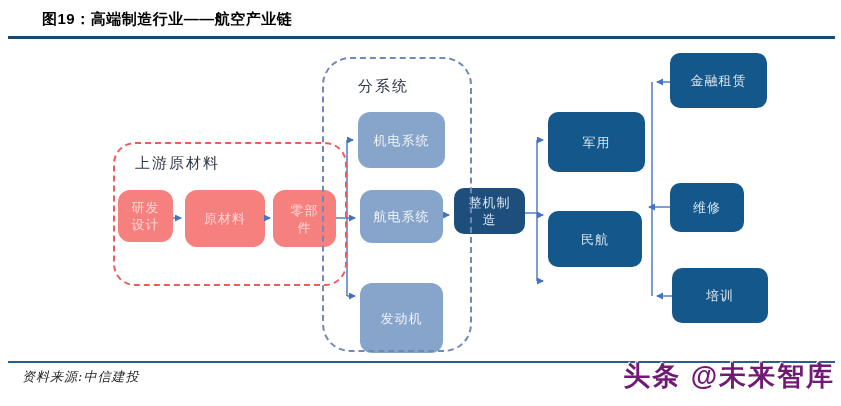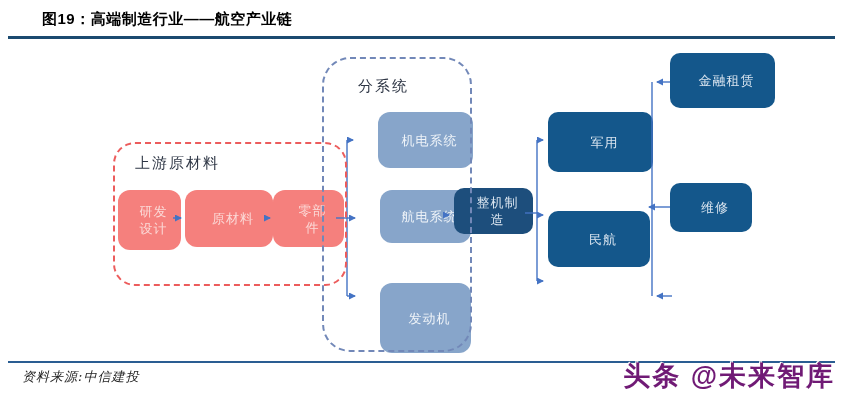--- a/index.html
+++ b/index.html
@@ -25,27 +25,27 @@
   .group-label{
     position:absolute;font-size:15px;color:#2e3razor645;color:#2e3645;
     font-family:"DejaVu Serif",serif;letter-spacing:2px;white-space:nowrap;
   }
   .group.red .group-label{left:20px;top:10px;}
   .group.blue .group-label{left:34px;top:18px;}
   
   .node{
     position:absolute;z-index:2;display:flex;flex-direction:column;align-items:center;
     justify-content:center;text-align:center;font-family:"DejaVu Serif",serif;
-    font-size:13px;line-height:17px;letter-spacing:1px;padding-left:8px;
+    font-size:13px;line-height:17px;letter-spacing:1px;
   }
   .node.pink{background:#f5807d;border-radius:12px;color:#fbd9d7;}
-  .node.steel{background:#87a5ca;border-radius:12px;color:#eef3f8;margin-left:20px;}
+  .node.steel{background:#87a5ca;border-radius:12px;color:#eef3f8;}
   .node.dark{background:#14578b;border-radius:10px;color:#d9e4ef;}
   .node.assembly{background:#1d4e7c;border-radius:10px;color:#d9e4ef;}
-  .n-rd{left:118px;top:190px;width:55px;height:60px;}
+  .n-rd{left:118px;top:190px;width:55px;height:52px;}
   .n-raw{left:185px;top:190px;width:80px;height:57px;}
   .n-parts{left:273px;top:190px;width:63px;height:57px;}
   .n-mech{left:358px;top:112px;width:87px;height:56px;}
   .n-avionics{left:360px;top:190px;width:83px;height:53px;}
   .n-engine{left:360px;top:283px;width:83px;height:70px;}
   .n-assembly{left:454px;top:188px;width:71px;height:46px;}
   .n-military{left:548px;top:112px;width:97px;height:60px;}
   .n-civil{left:548px;top:187px;width:94px;height:56px;margin-top:24px;}
   .n-general{left:548px;top:252px;width:95px;height:52px;}
   .n-leasing{left:670px;top:53px;width:97px;height:55px;}
@@ -145,18 +145,21 @@
   <div class="node dark n-civil">
     <span>民航</span>
   </div>
 
   <div class="node dark n-leasing">
     <span>金融租赁</span>
   </div>
   <div class="node dark n-maintenance">
     <span>维修</span>
   </div>
+  <div class="node dark n-training">
+    <span>培训</span>
+  </div>
 
   <div class="footer-rule"></div>
   <div class="source-note">资料来源:中信建投</div>
   <div class="watermark">头条 @未来智库</div>
 
 </div>
 
 </body></html>

